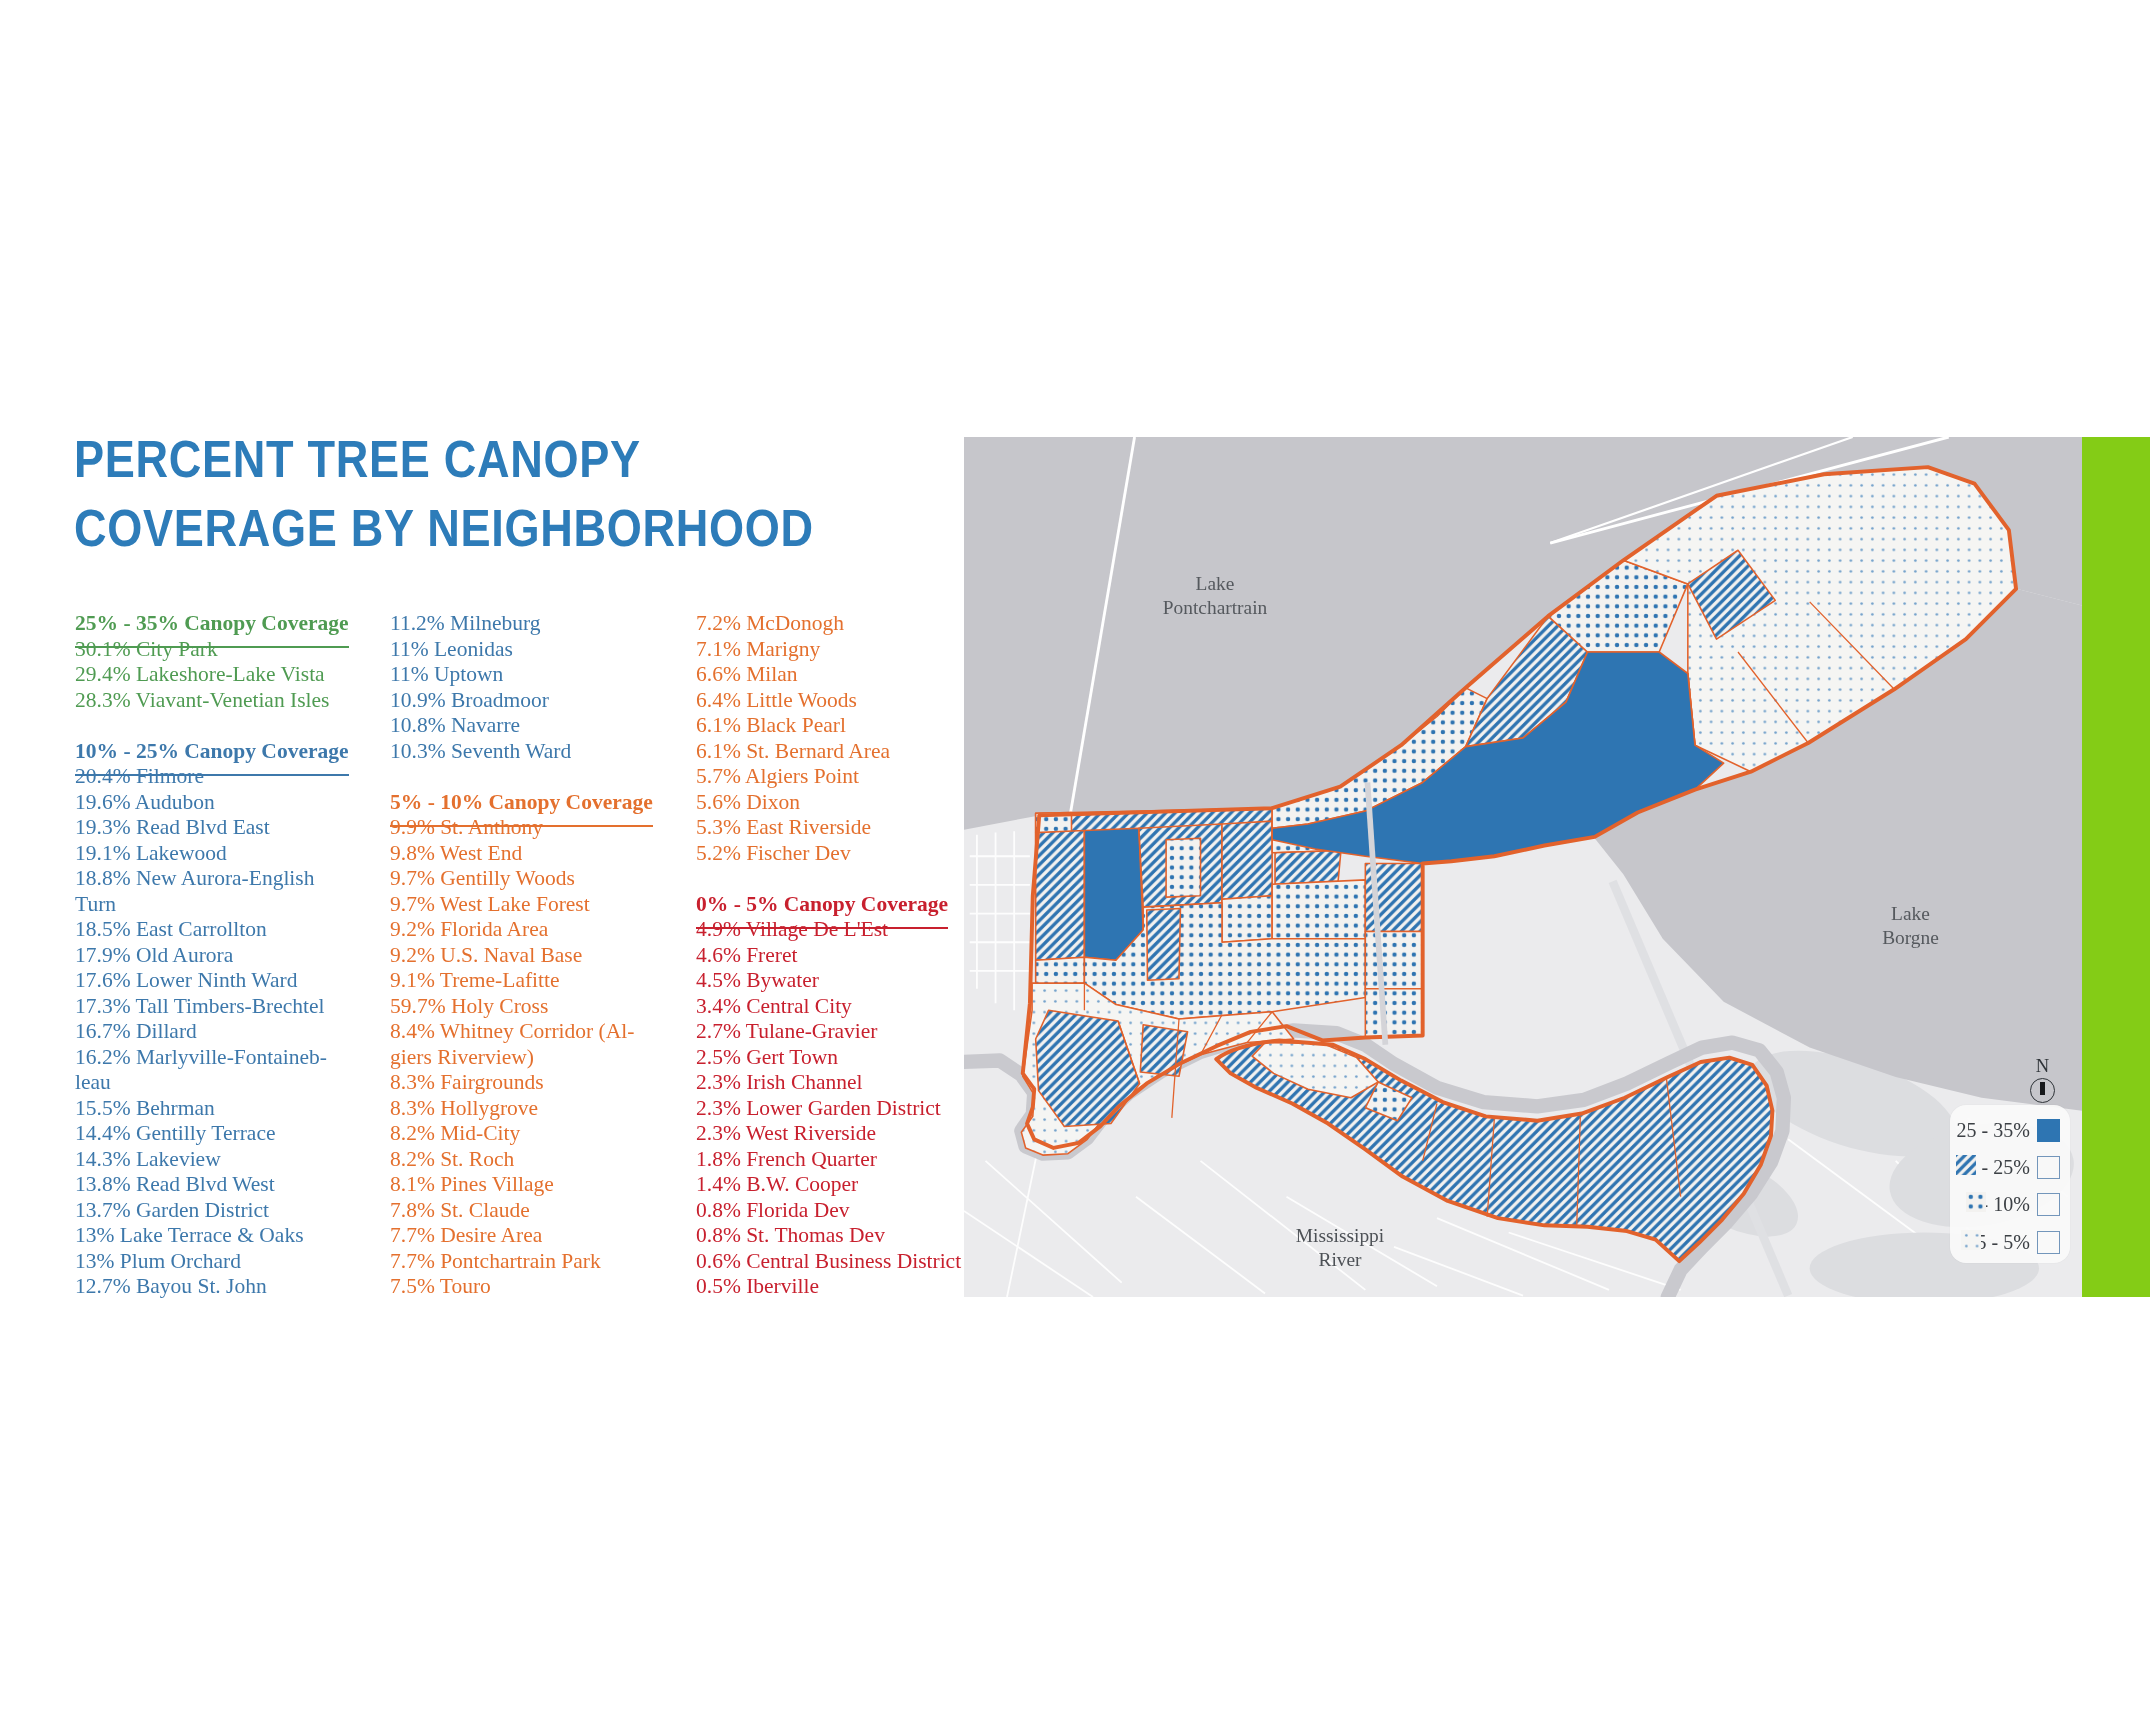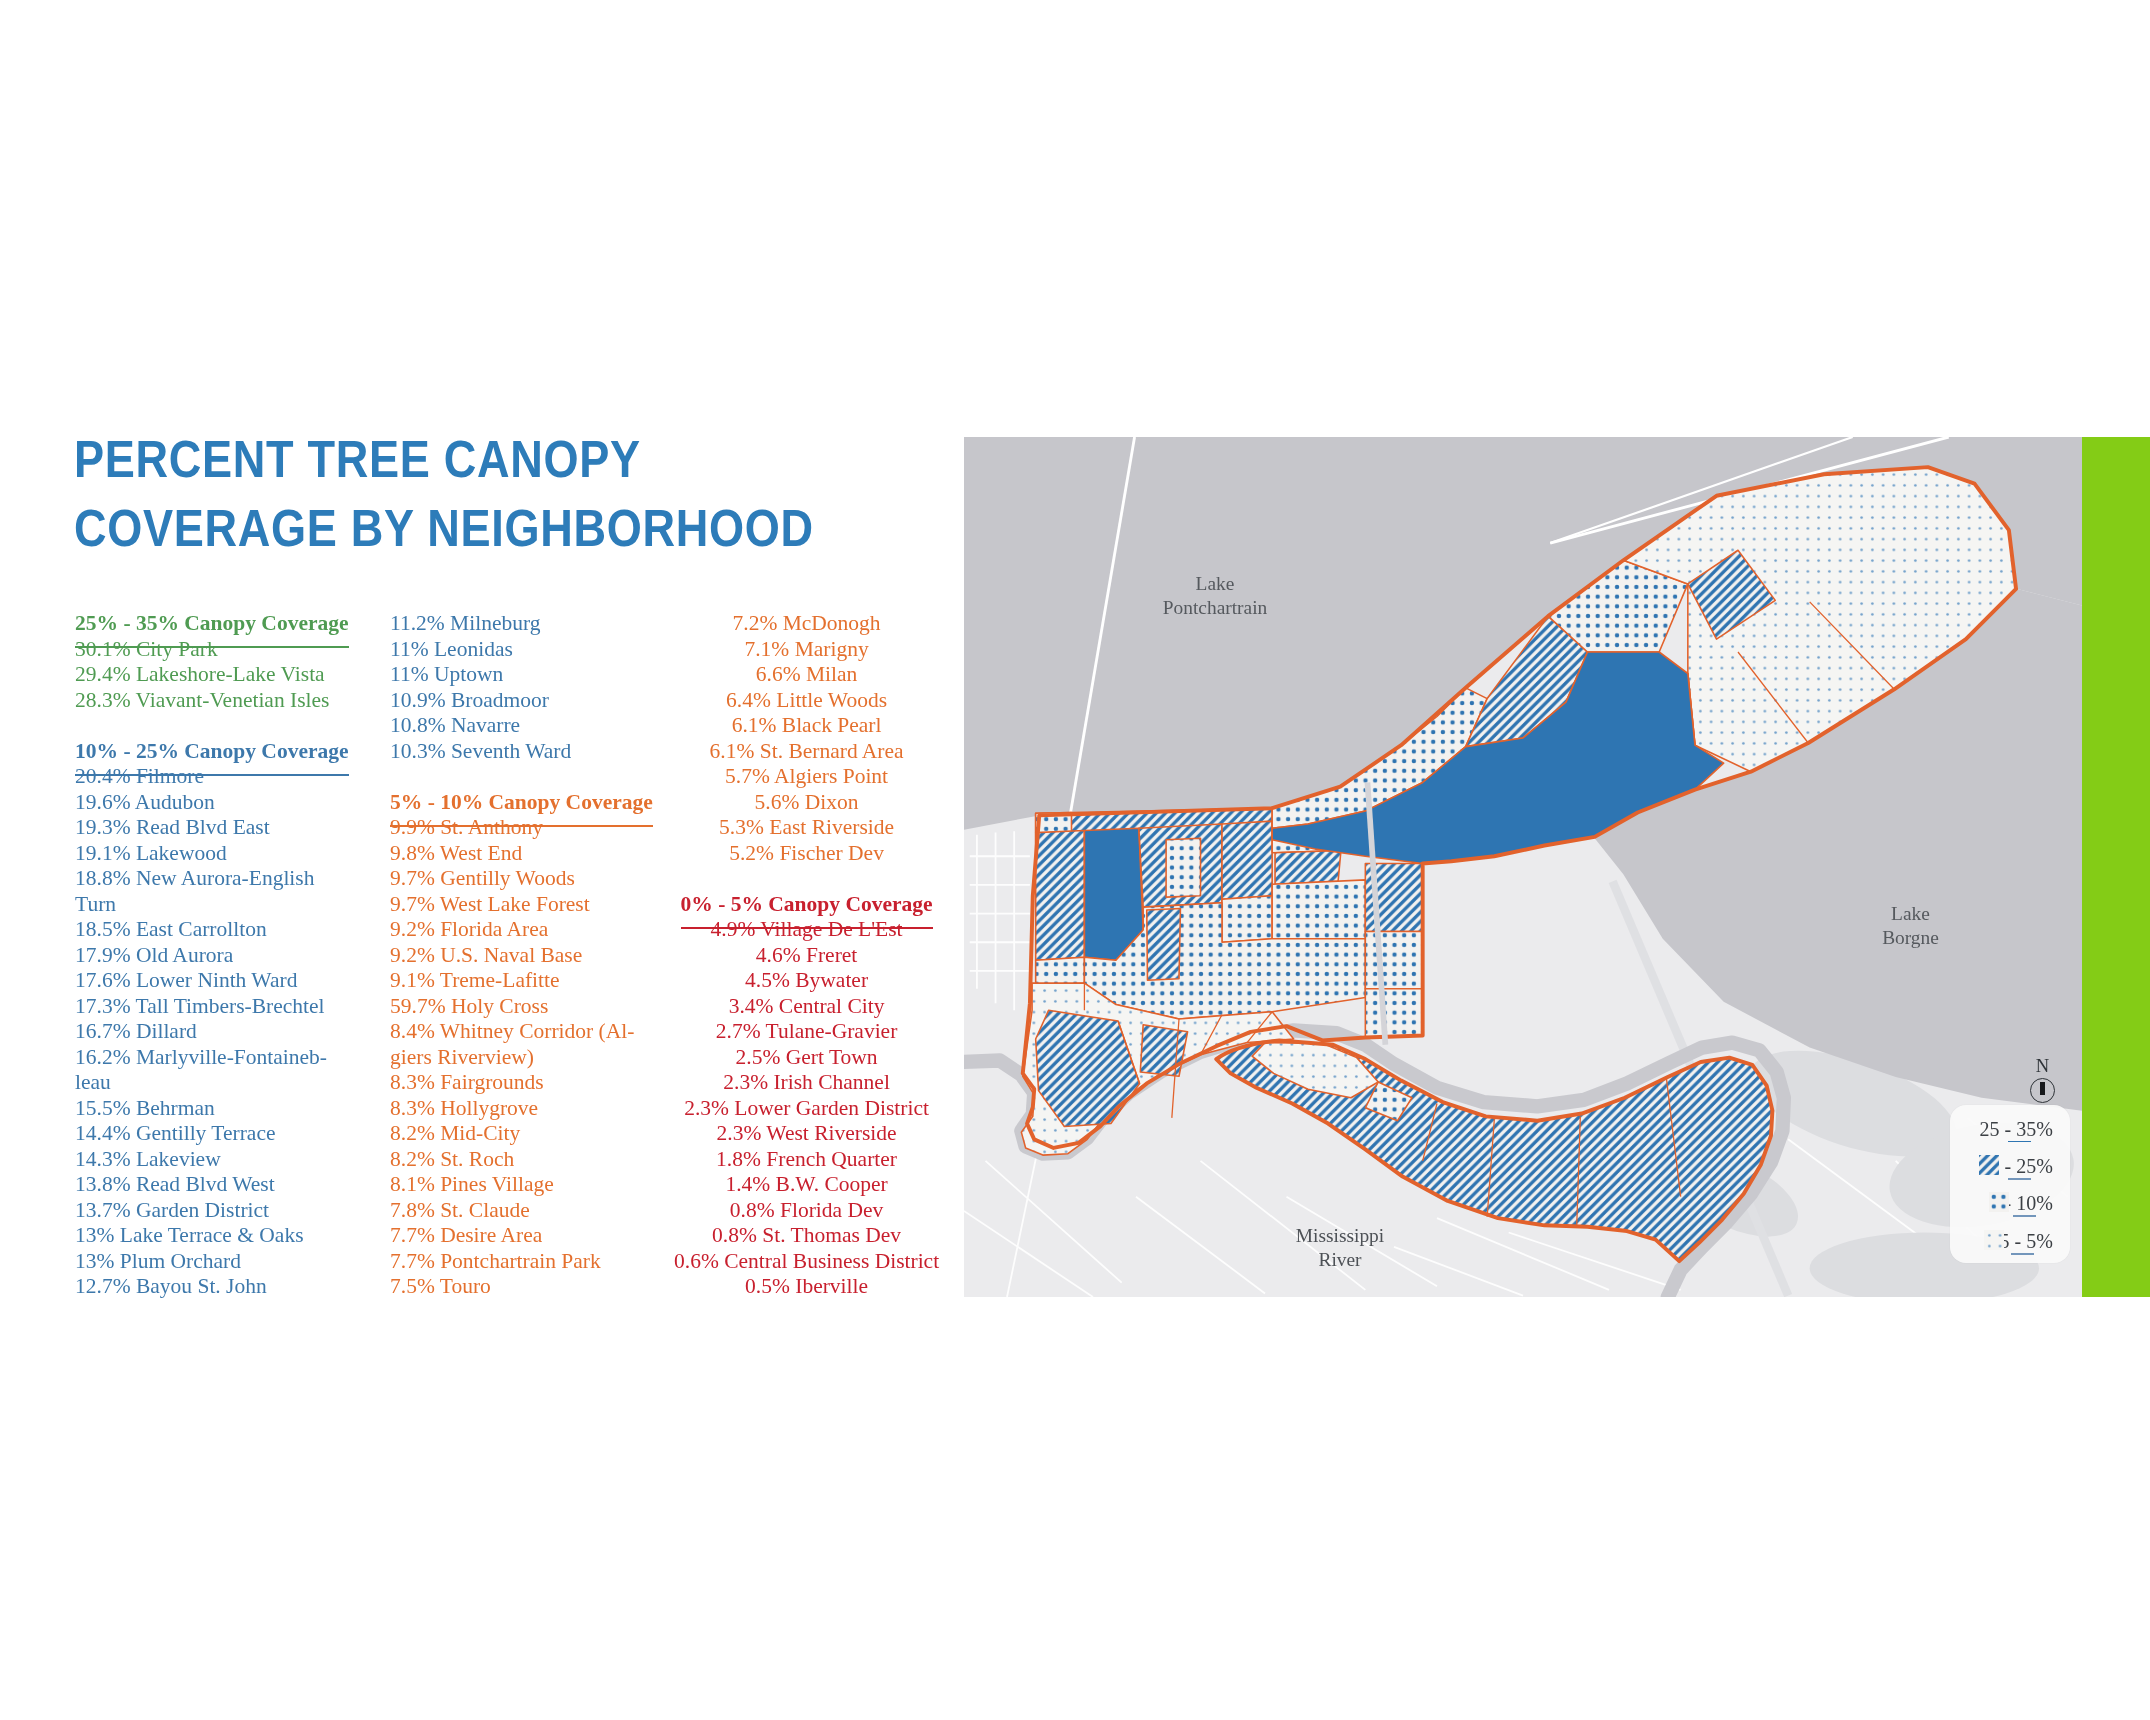--- a/index.html
+++ b/index.html
@@ -6,33 +6,33 @@
   .page{position:relative;width:2151px;height:1721px;background:#ffffff;overflow:hidden;
         font-family:"Liberation Serif",serif;}
   
   .title{position:absolute;left:74px;top:424px;color:#2d7cb9;
          font-family:"Liberation Sans",sans-serif;font-weight:bold;
          font-size:47px;line-height:63px;letter-spacing:0.7px;
          transform:scale(0.96,1.10);transform-origin:0 0;white-space:nowrap;}
   
   .cols{position:absolute;top:611px;left:0;}
   .col{position:absolute;top:0;}
-  .col1{left:75px;} .col2{left:390px;} .col3{left:674px;text-align:center;}
+  .col1{left:75px;} .col2{left:390px;} .col3{left:696px;}
   .line{height:25.5px;font-size:21.5px;white-space:nowrap;}
   .line .u{font-weight:bold;border-bottom:2.2px solid currentColor;padding-bottom:11px;}
   .cg{color:#4f9b52;} .cb{color:#3d78ab;} .co{color:#e4702e;} .cr{color:#c8202e;}
   
   .map{position:absolute;left:964px;top:437px;width:1216px;height:860px;background:#84cc16;}
   .map svg{position:absolute;left:0;top:0;}
   .maplabel{position:absolute;color:#55595e;font-size:19.4px;line-height:24px;text-align:center;}
   .riverlabel{color:#4d5156;}
   
   .legend{position:absolute;left:986px;top:668px;width:120px;height:158px;background:rgba(250,250,250,0.92);
           border-radius:16px;box-shadow:0 0 1.4px rgba(0,0,0,0.08);}
-  .lrow{position:absolute;right:10px;height:24.4px;display:flex;align-items:center;flex-direction:column;}
+  .lrow{position:absolute;right:10px;height:24.4px;display:flex;align-items:center;}
   .lrow .lab{color:#3c4045;font-size:20px;margin-right:7.2px;white-space:nowrap;}
   .sw{width:23px;height:23px;box-sizing:border-box;}
   .sw svg{display:block;}
   .sw-solid{background:#2e75b2;}
   .sw-border{border:1.4px solid #7396bb;}
   
   .compass{position:absolute;left:1057px;top:618px;width:43px;text-align:center;}
   .compass .n{font-size:18.6px;color:#2e3338;font-family:"Liberation Serif",serif;}
   .compass .circ{margin:1.4px auto 0;width:23px;height:23px;border:1.4px solid #2e3338;border-radius:50%;position:relative;}
   .compass .needle{position:absolute;left:9.3px;top:2.2px;width:4.3px;height:13px;background:#17191c;}

